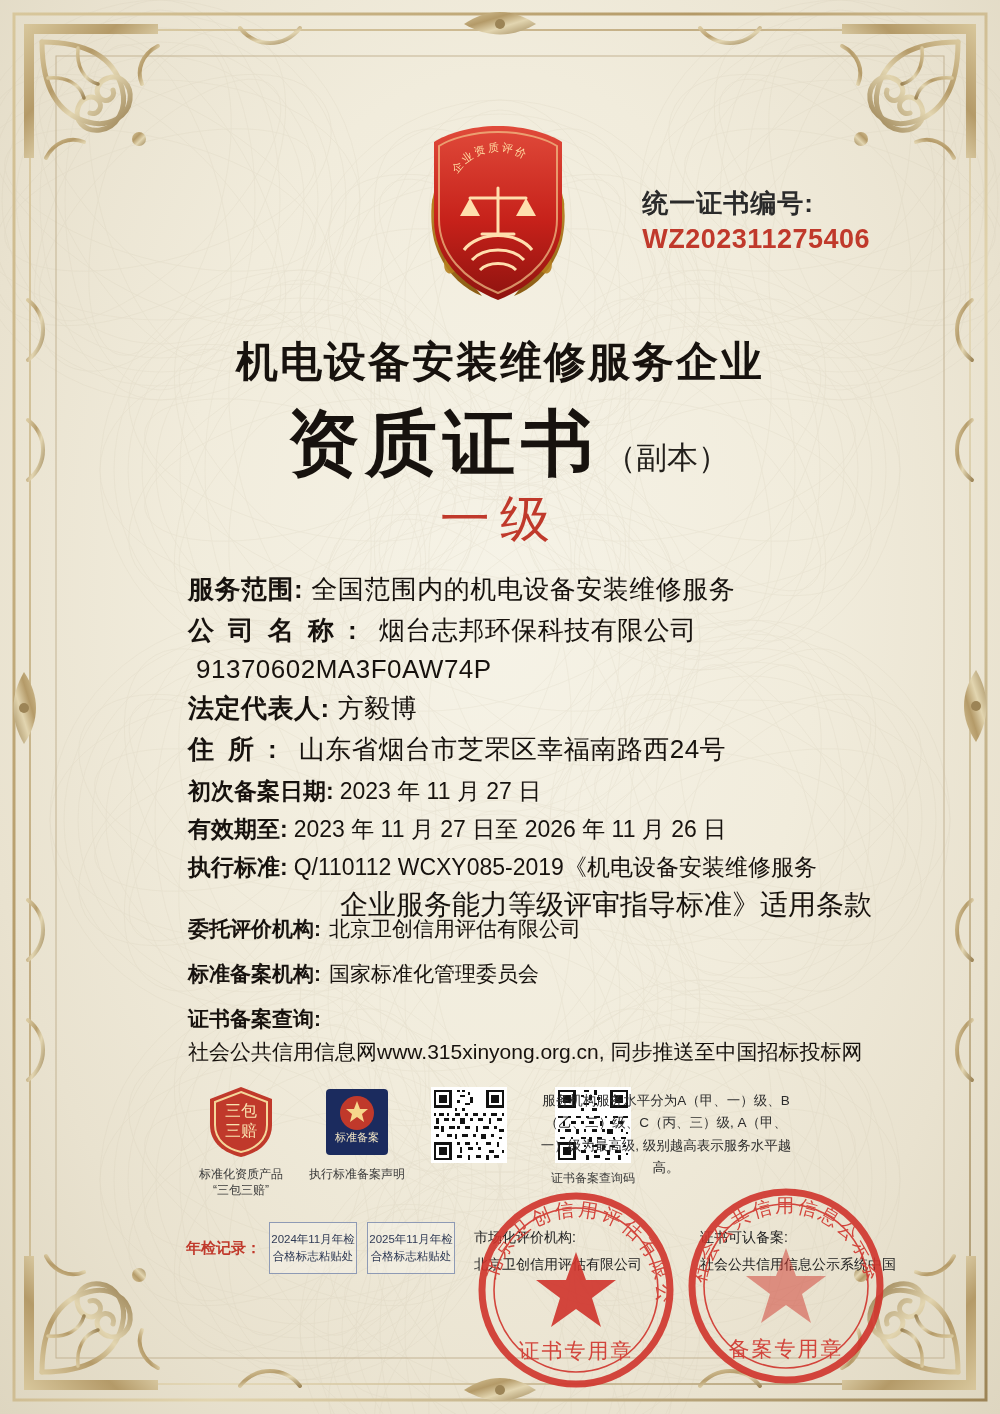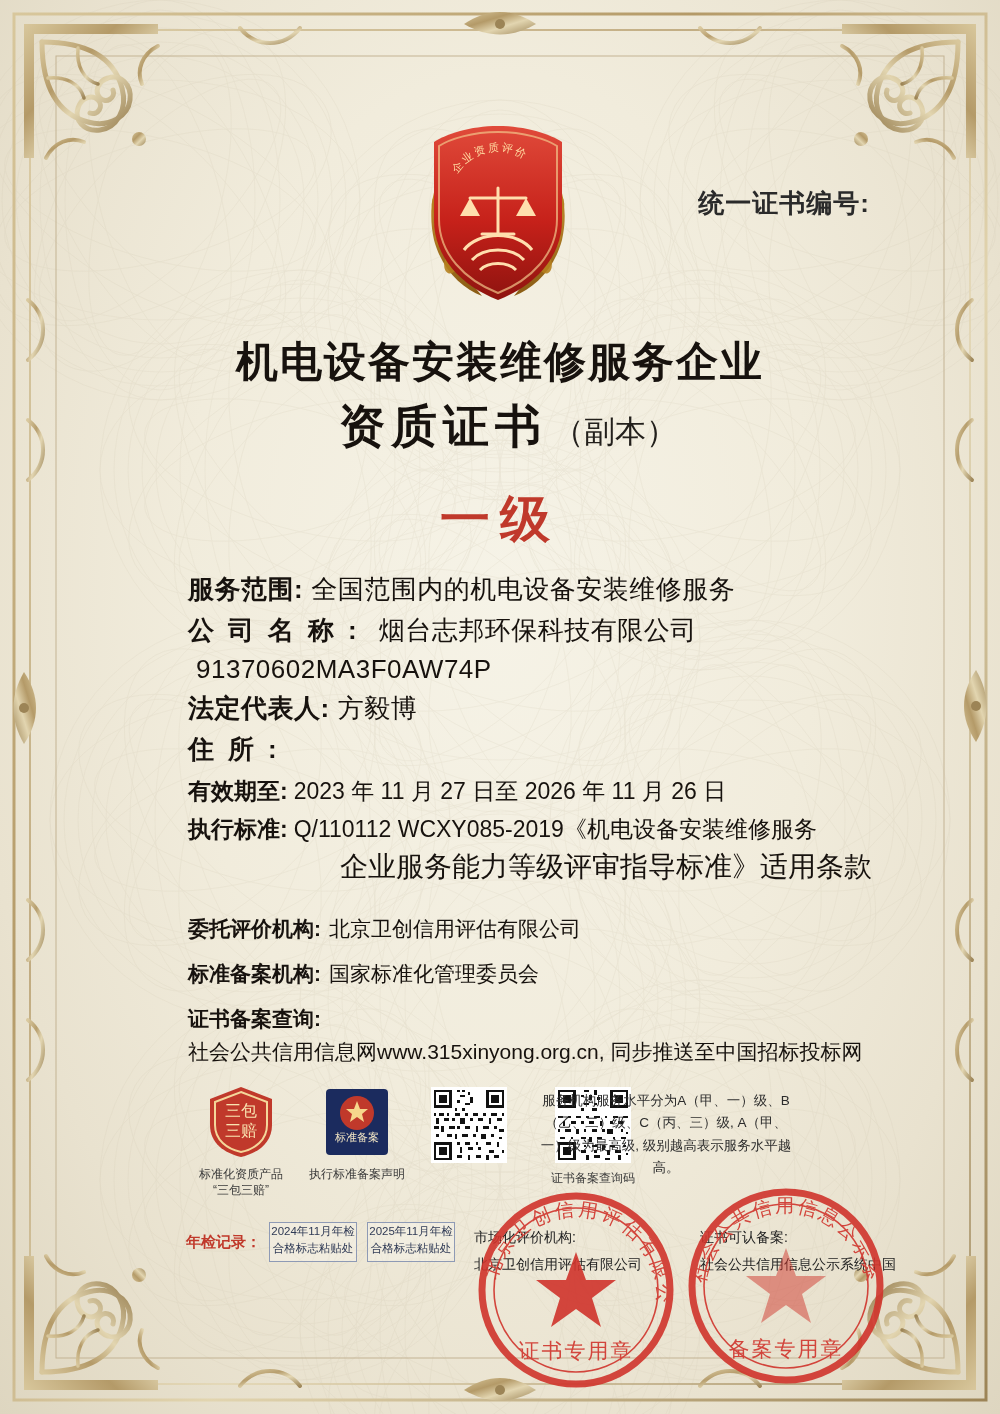--- a/index.html
+++ b/index.html
@@ -49,29 +49,29 @@
     position: absolute; left: 0; top: 334px; width: 1000px;
     text-align: center;
     font-size: 42px; font-weight: 700; color: #17120e;
     letter-spacing: 2px;
   }
   .title2-wrap {
     position: absolute; left: 0; top: 396px; width: 1000px;
     text-align: center;
   }
   .title2 {
-    font-size: 46px; font-weight: 700; color: #17120e; letter-spacing: 6px; margin-left: 16px;
+    font-size: 72px; font-weight: 700; color: #17120e; letter-spacing: 6px; margin-left: 16px;
   }
   .title2-sub {
     font-size: 31px; color: #23201c; letter-spacing: 0px; margin-left: 6px;
   }
   .grade {
     position: absolute; left: 0; top: 486px; width: 1000px;
     text-align: center;
-    font-size: 50px; font-weight: 700; color: #c0392b; letter-spacing: 10px;
+    font-size: 50px; font-weight: 400; color: #c0392b; letter-spacing: 10px;
   }
 
   
   .fields { position: absolute; left: 188px; top: 572px; width: 700px; }
   .frow { display: flex; align-items: baseline; margin-bottom: 6px; }
   .fkey {
     font-size: 24px; font-weight: 700; color: #17120e;
     white-space: nowrap; letter-spacing: .5px;
   }
   .fkey.spread { letter-spacing: 14px; }
@@ -102,23 +102,23 @@
 
   .svc-note {
     position: absolute; left: 536px; top: 1090px; width: 260px;
     font-size: 13.5px; color: #2c2c2c; line-height: 1.65; text-align: center;
   }
 
   
   .annual { position: absolute; left: 186px; top: 1222px; display: flex; align-items: center; }
   .annual-label { font-size: 15px; color: #c0392b; font-weight: 700; margin-right: 8px; }
   .annual-box {
-    width: 88px; height: 40px; border: 1px solid #8e9ab5;
+    width: 88px; height: 52px; border: 1px solid #8e9ab5;
     font-size: 11.5px; color: #2f3a55; line-height: 1.5;
-    display: flex; flex-direction: column; align-items: center; justify-content: flex-start;
+    display: flex; flex-direction: column; align-items: center; justify-content: center;
     margin-right: 10px; background: rgba(255,255,255,.25);
   }
 
   .org-block { position: absolute; left: 474px; top: 1224px; width: 230px; font-size: 14px; color: #222; line-height: 1.9; }
   .org-block2 { position: absolute; left: 700px; top: 1224px; width: 240px; font-size: 14px; color: #222; line-height: 1.9; }
 
   .seal { position: absolute; }
   .seal-text { fill: #d0342c; }
 </style>
 </head>
@@ -286,20 +286,21 @@
 
       <g stroke="#ffdfae" stroke-width="3" fill="none">
         <path d="M66,142 A38,26 0 0,1 134,142"></path>
         <path d="M74,152 A30,20 0 0,1 126,152"></path>
         <path d="M82,162 A22,15 0 0,1 118,162"></path>
       </g>
     </svg>
 
     <div class="cert-no">
       <div class="label">统一证书编号:</div>
+      <div class="value">WZ202311275406</div>
     </div>
 
     <div class="title1">机电设备安装维修服务企业</div>
     <div class="title2-wrap">
       <span class="title2">资质证书</span><span class="title2-sub">（副本）</span>
     </div>
     <div class="grade">一级</div>
 
     <div class="fields">
       <div class="frow big">
@@ -312,24 +313,29 @@
       </div>
       <div class="frow big">
         <span class="fval">91370602MA3F0AW74P</span>
       </div>
       <div class="frow big">
         <span class="fkey">法定代表人:</span>
         <span class="fval">方毅博</span>
       </div>
       <div class="frow big">
         <span class="fkey spread">住所:</span>
+        <span class="fval">山东省烟台市芝罘区幸福南路西24号</span>
       </div>
     </div>
 
     <div class="fields2">
+      <div class="f2row">
+        <span class="f2key">初次备案日期:</span>
+        <span class="f2val">2023 年 11 月 27 日</span>
+      </div>
       <div class="f2row">
         <span class="f2key">有效期至:</span>
         <span class="f2val">2023 年 11 月 27 日至 2026 年 11 月 26 日</span>
       </div>
       <div class="f2row">
         <span class="f2key">执行标准:</span>
         <span class="f2val">Q/110112 WCXY085-2019《机电设备安装维修服务</span>
       </div>
       <div class="f2cont">企业服务能力等级评审指导标准》适用条款</div>
     </div>

